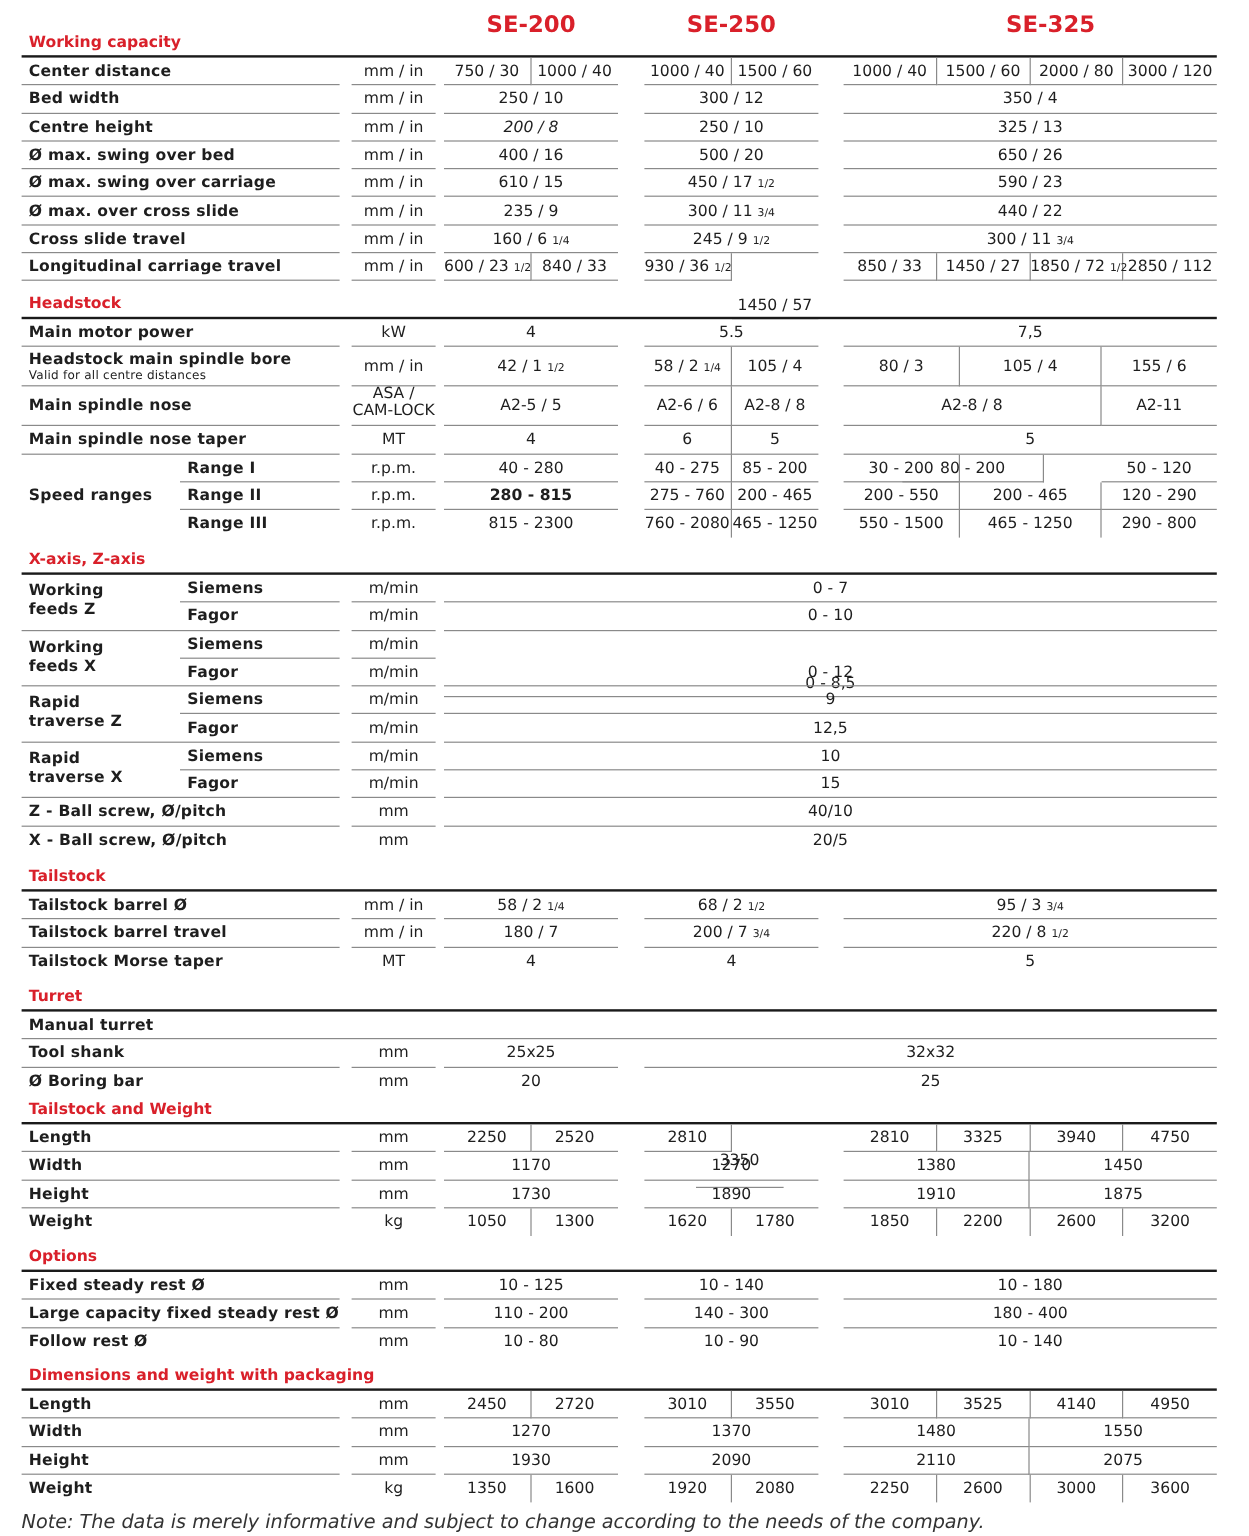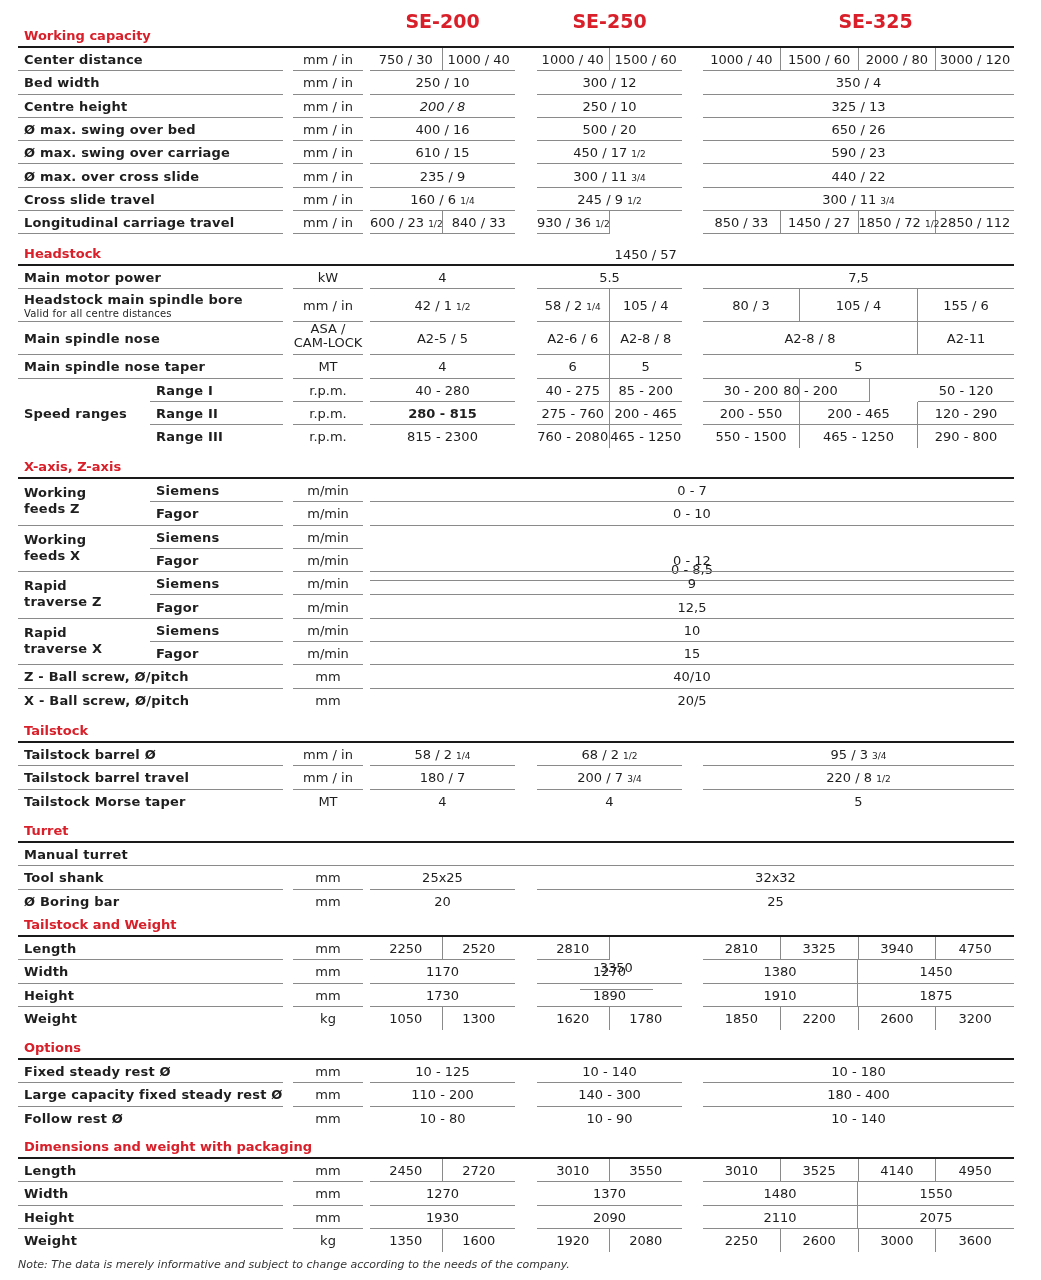--- a/index.html
+++ b/index.html
@@ -8,21 +8,21 @@
   .model { position:absolute; top:10px; font-weight:bold; font-size:19px; color:#d9202a; text-align:center; }
   .sec-title { position:absolute; left:24px; font-weight:bold; font-size:13px; color:#d9202a; }
   .sec-rule { position:absolute; left:18px; width:996px; height:2px; background:#1a1a1a; }
   .cell { position:absolute; height:23px; line-height:23px; font-size:13px; white-space:nowrap; box-sizing:border-box; }
   .ul { border-bottom:1px solid #8a8a8a; }
   .lbl { padding-left:6px; font-weight:600; letter-spacing:0.2px; }
   .ctr { text-align:center; }
   .vr { border-right:1px solid #8a8a8a; }
   .sub { font-size:9px; }
   .small { font-size:10px; font-weight:normal; }
-  .note { position:absolute; left:18px; top:1258px; font-size:11px; font-style:italic; color:#333; }
+  .note { position:absolute; left:18px; top:1258px; font-size:16px; font-style:italic; color:#333; }
 </style>
 </head>
 <body>
 
 <div id="page">
   <div class="model" style="left:370px;width:145px;">SE-200</div>
   <div class="model" style="left:537px;width:145px;">SE-250</div>
   <div class="model" style="left:720px;width:311px;">SE-325</div>
   <div class="note">Note: The data is merely informative and subject to change according to the needs of the company.</div>
 <div class="sec-title" style="top: 28px;">Working capacity</div>

